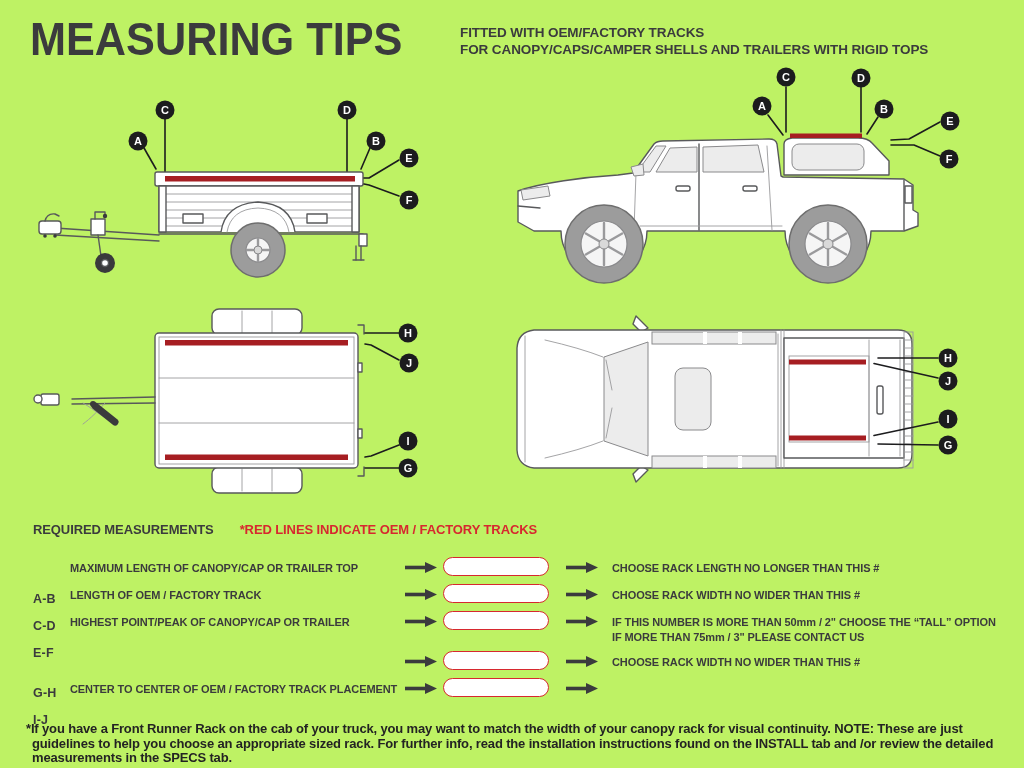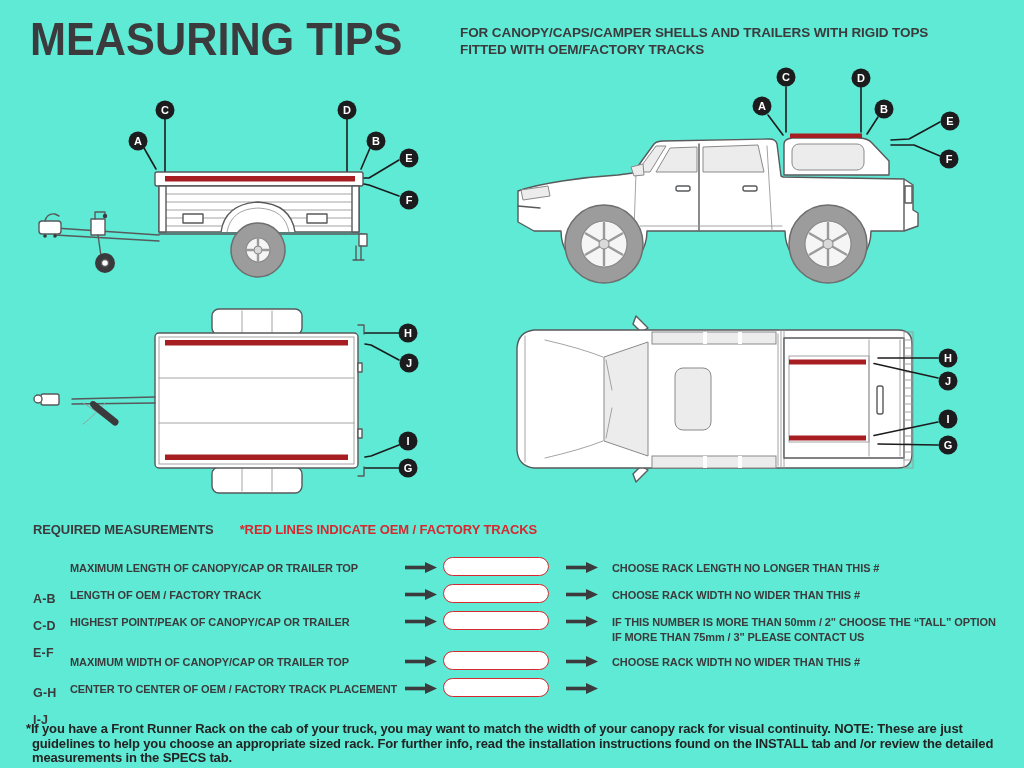--- a/index.html
+++ b/index.html
@@ -3,21 +3,21 @@
 <meta charset="utf-8">
 <style>
   :root{
     --accent-red:#d7282f;
     --track-red:#a61e22;
     --ink:#3b3b3d;
   }
   *{margin:0;padding:0;box-sizing:border-box;}
   html,body{background:#ffffff;}
   .page{
-    position:relative;width:1024px;height:768px;background:#5eead4;overflow:hidden;
+    position:relative;width:1024px;height:768px;background:#bef264;overflow:hidden;
     font-family:"Liberation Sans", sans-serif;color:var(--ink);
   }
   .title{
     position:absolute;left:30px;top:11px;
     font-size:47px;font-weight:800;letter-spacing:0px;color:var(--ink);
     transform:scaleX(0.92);transform-origin:left top;white-space:nowrap;
   }
   .subtitle{
     position:absolute;left:460px;top:24px;
     font-size:13.5px;font-weight:700;line-height:17px;color:var(--ink);
@@ -62,22 +62,22 @@
     padding-left:6px;text-indent:-6px;
   }
 </style>
 </head>
 <body>
 
 <div class="page">
 
   <div class="title">MEASURING TIPS</div>
   <div class="subtitle">
+    <div>FITTED WITH OEM/FACTORY TRACKS</div>
     <div>FOR CANOPY/CAPS/CAMPER SHELLS AND TRAILERS WITH RIGID TOPS</div>
-    <div>FITTED WITH OEM/FACTORY TRACKS</div>
   </div>
 
   <svg class="diagram" style="left:25px;top:88px" width="420" height="212" viewBox="0 0 420 212">
     <g>
 
       <rect class="lnf" x="130" y="84" width="208" height="14" rx="2"></rect>
       <rect class="track" x="140" y="88" width="190" height="5.5"></rect>
 
       <rect class="lnf" x="134" y="98" width="200" height="46"></rect>
       <line class="thin" x1="141" y1="106" x2="327" y2="106"></line>
@@ -430,24 +430,20 @@
         <polygon points="21,1 33,6.5 21,12"></polygon>
       </svg>
     <div class="minstr">
       <div>IF THIS NUMBER IS MORE THAN 50mm / 2" CHOOSE THE “TALL” OPTION</div>
       <div>IF MORE THAN 75mm / 3" PLEASE CONTACT US</div>
     </div>
   </div>
 
   <div class="mrow" style="top:651px">
     <div class="mcode">G-H</div>
-    <div class="mdesc">
-      <div>MAXIMUM  WIDTH OF CANOPY/CAP OR TRAILER TOP</div>
-      <div></div>
-    </div>
     <svg class="arrow a1" width="33" height="13" viewBox="0 0 33 13">
       <line x1="1" y1="6.5" x2="23" y2="6.5"></line>
         <polygon points="21,1 33,6.5 21,12"></polygon>
       </svg>
     <div class="pill"></div>
     <svg class="arrow a2" width="33" height="13" viewBox="0 0 33 13">
       <line x1="1" y1="6.5" x2="23" y2="6.5"></line>
         <polygon points="21,1 33,6.5 21,12"></polygon>
       </svg>
     <div class="minstr">

